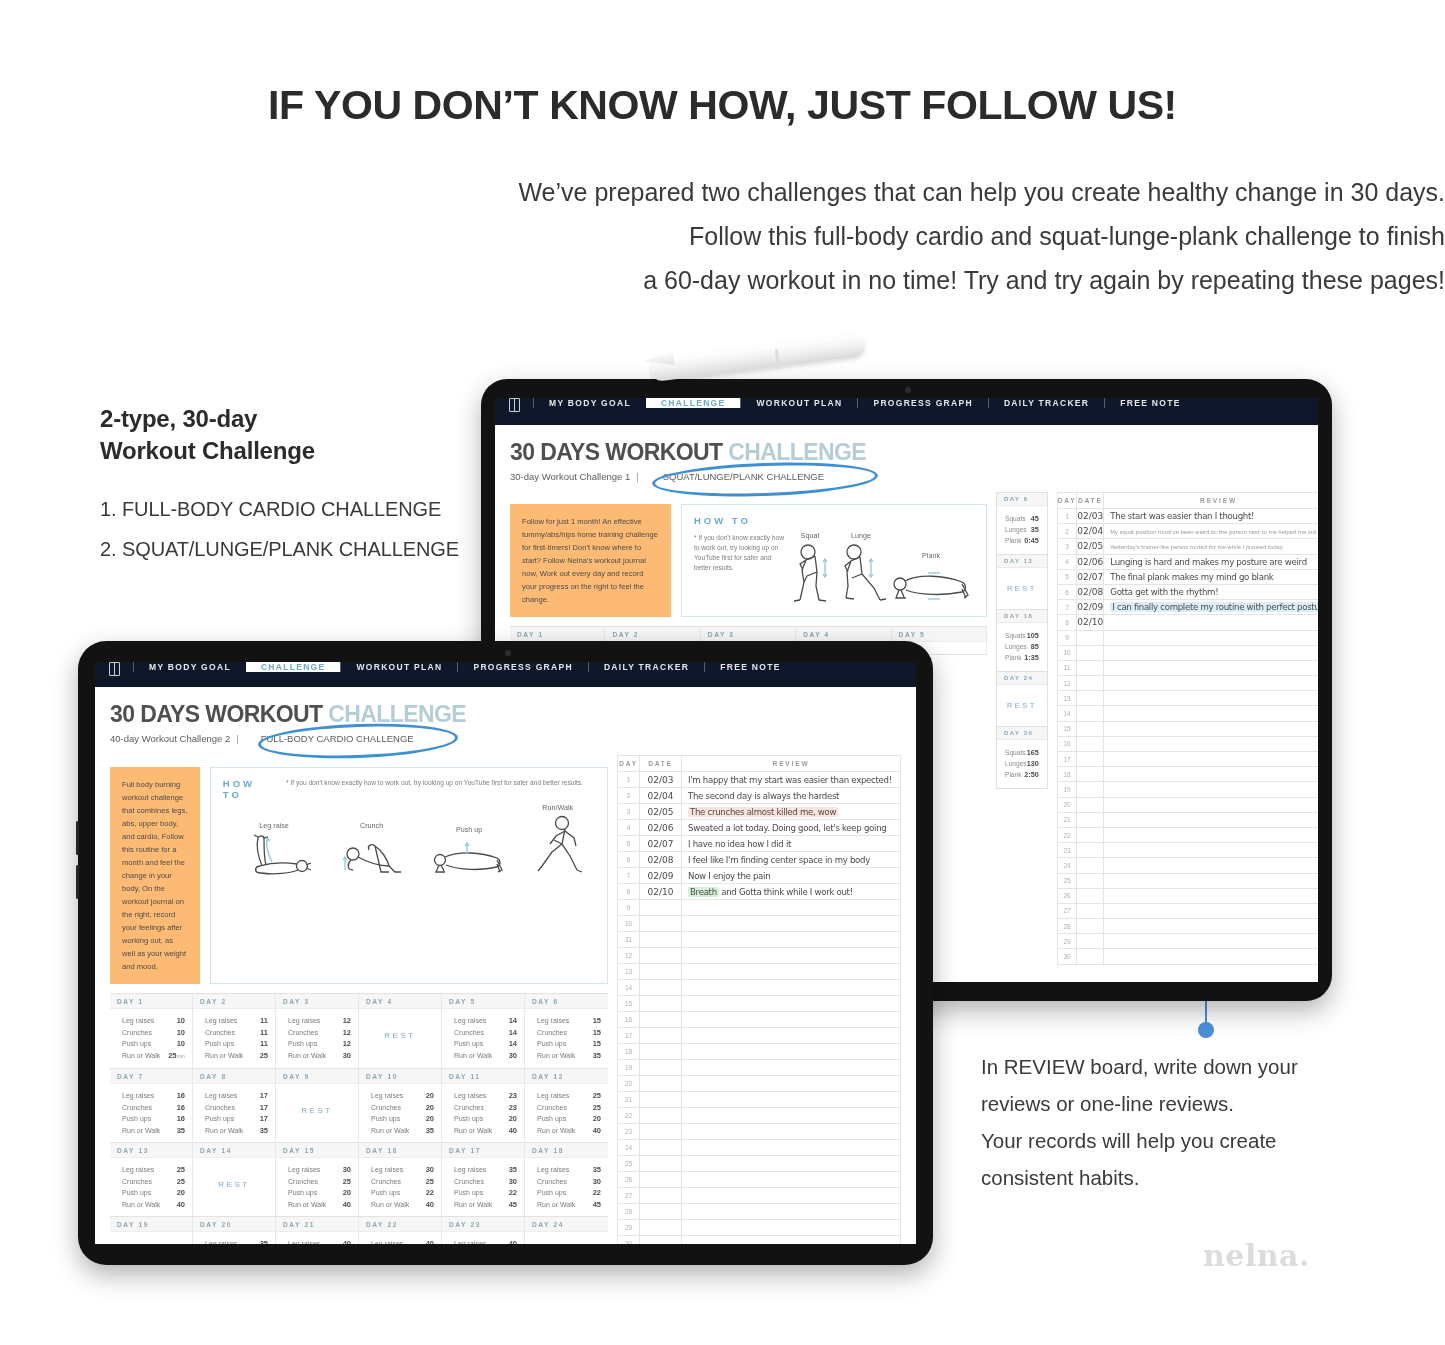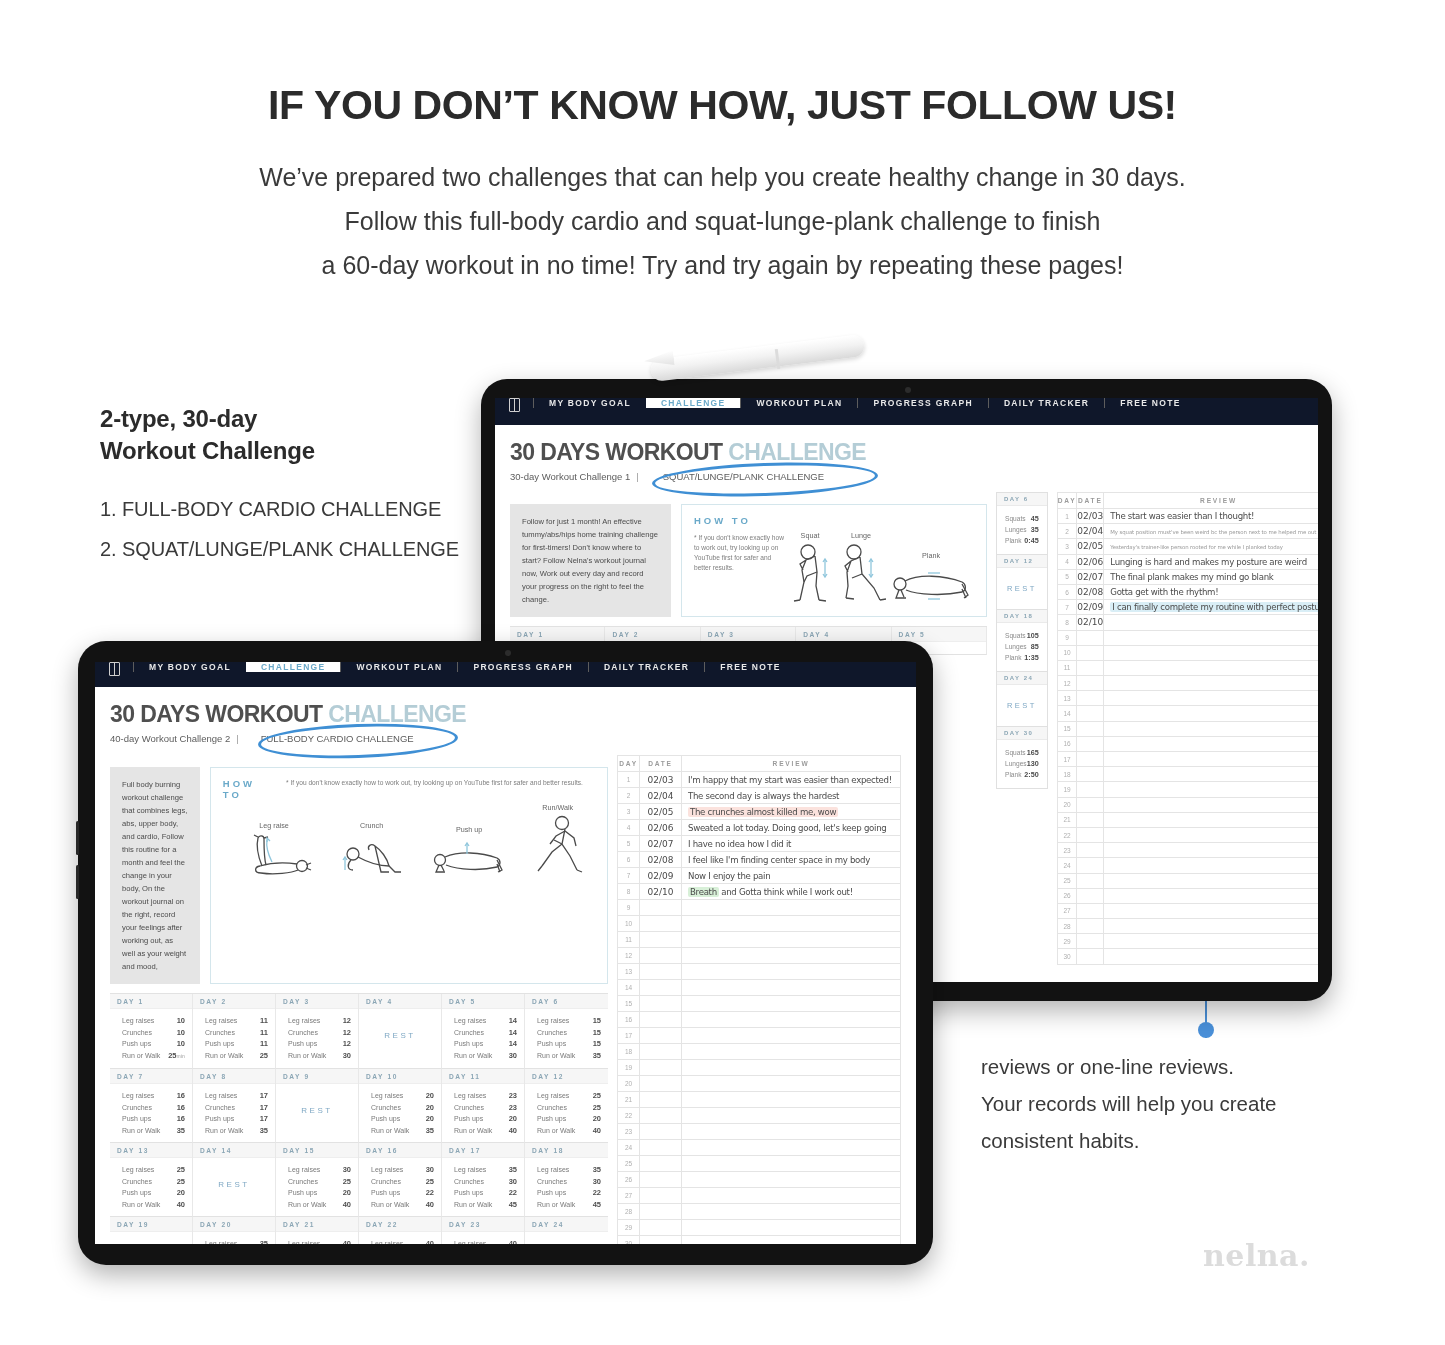--- a/index.html
+++ b/index.html
@@ -12,22 +12,22 @@
   #stage { position: relative; width: 1445px; height: 1345px; background: #fff; }
 
   
   .hero-title {
     position: absolute; top: 82px; left: 0; width: 1445px;
     text-align: center;
     font-size: 41px; font-weight: bold; letter-spacing: -0.4px;
     color: #2b2b2b;
   }
   .hero-sub {
-    position: absolute; top: 155px; left: 0; width: 1445px;
-    text-align: center; color: #3a3a3a;
+    position: absolute; top: 170px; left: 0; width: 1445px;
+    text-align: right; color: #3a3a3a;
     font-size: 25px; line-height: 44px; font-weight: 400;
   }
   .hero-sub div { white-space: nowrap; }
 
   
   .left-caption { position: absolute; left: 100px; top: 403px; width: 400px; }
   .lc-h { font-size: 24px; font-weight: bold; color: #2b2b2b; line-height: 32px; letter-spacing: -0.2px;}
   .lc-list { margin-top: 22px; font-size: 20px; color: #3a3a3a; line-height: 40px; letter-spacing: -0.1px;}
 
   
@@ -94,21 +94,21 @@
   .pg-title .lite { color: #b4cdd6; }
   .pg-sub { margin-top: 5px; display: flex; align-items: center; gap: 6px; font-size: 9.5px; color: #5c5c5c; position: relative; }
   .pg-sub .sep { color:#9a9a9a; }
   .circle-hl {
     position: absolute; border: 3px solid #3f8fd4; border-radius: 50%;
     pointer-events: none; transform: rotate(-2deg);
   }
 
   
   .inforow { display: flex; gap: 10px; margin-top: 12px; }
-  .desc-box { background: #e5e5e5; padding: 11px 12px; font-size: 7.6px; line-height: 13px; color: #4b4b4b; }
+  .desc-box { background: #fdba74; padding: 11px 12px; font-size: 7.6px; line-height: 13px; color: #4b4b4b; }
   .howto-box { flex: 1; border: 1px solid #d4e6ec; padding: 10px 12px; display: flex; }
   .howto-left { width: 150px; }
   .howto-lbl { font-size: 9.5px; font-weight: bold; letter-spacing: 3px; color: #6aa9c9; }
   .howto-note { margin-top: 7px; font-size: 6.6px; line-height: 10px; color: #7e7e7e; }
   .howto-note.inline { margin-top: 0; margin-left: 10px; display:inline-block; width: 330px; }
   .figs { flex: 1; display: flex; justify-content: space-around; align-items: flex-end; }
   .fig { text-align: center; }
   .fig-cap { font-size: 7.2px; color: #666; margin-bottom: 2px; }
 
   
@@ -164,20 +164,21 @@
     <div class="lc-h">Workout Challenge</div>
     <div class="lc-list">
       <div>1. FULL-BODY CARDIO CHALLENGE</div>
       <div>2. SQUAT/LUNGE/PLANK CHALLENGE</div>
     </div>
   </div>
 
   <div class="pointer-line"></div>
   <div class="pointer-dot"></div>
   <div class="right-caption">
+    <div>In REVIEW board, write down your</div>
     <div>reviews or one-line reviews.</div>
     <div>Your records will help you create</div>
     <div>consistent habits.</div>
   </div>
 
   <div class="brand-logo">nelna.</div>
 
   <div class="tablet" id="tablet-back">
     <div class="cam" style="left:424px; top:8px;"></div>
     <div class="screen">

